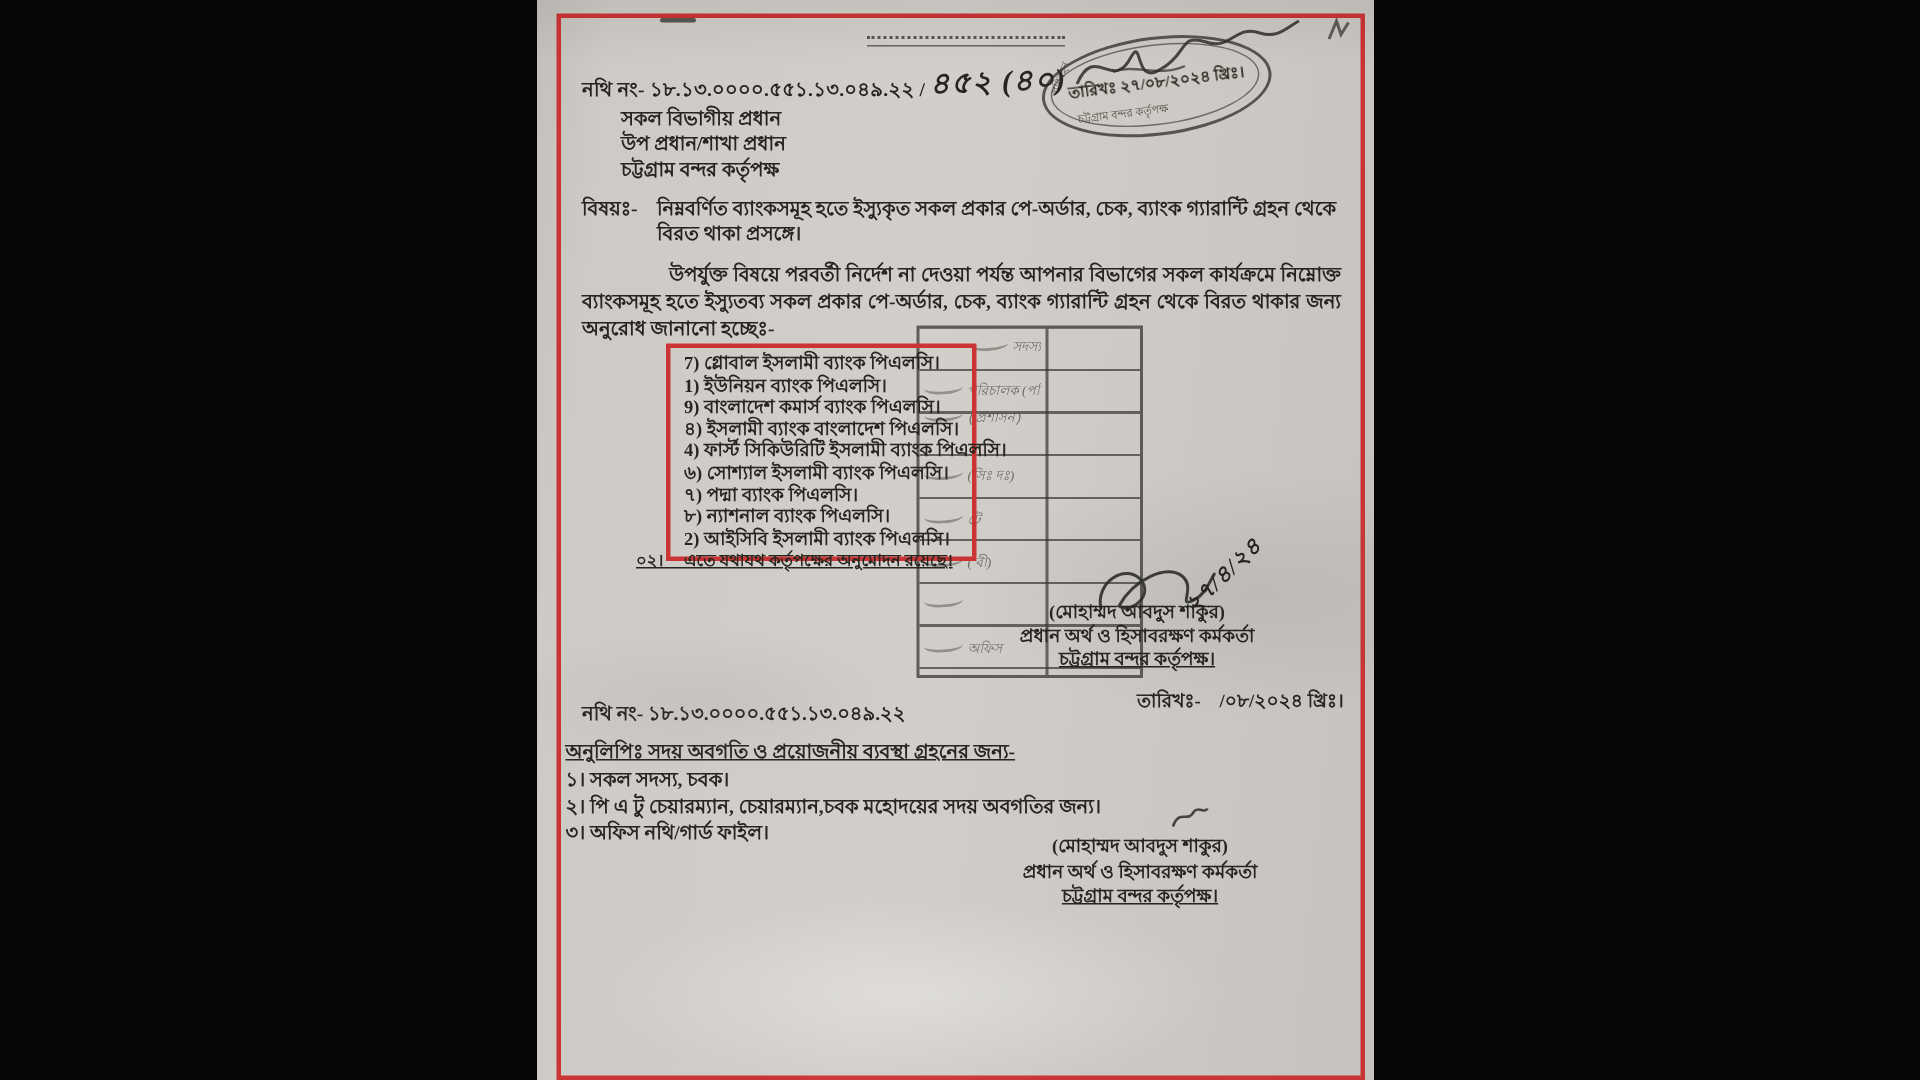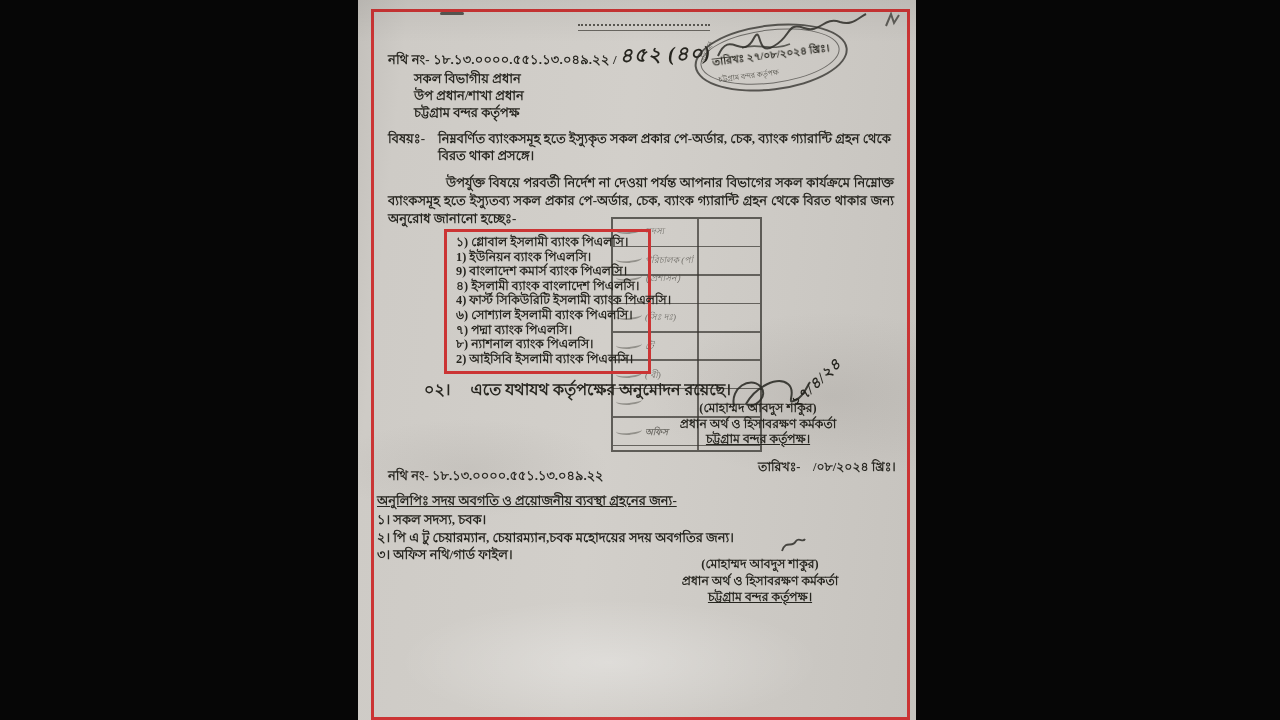--- a/index.html
+++ b/index.html
@@ -53,21 +53,21 @@
   .stamp .oval2{position:absolute;left:10px;top:9px;width:138px;height:52px;border:1px solid rgba(45,44,40,.6);
                border-radius:50%;}
   .stamp .s-rimleft{position:absolute;left:7px;top:18px;font-size:7px;color:#38372f;
                transform:rotate(-62deg);opacity:.8;}
   .stamp .s-date{position:absolute;left:22px;top:27px;width:150px;font-size:10.5px;color:#24231c;
                font-weight:bold;white-space:nowrap;}
   .stamp .s-rim-bottom{position:absolute;left:26px;top:47px;font-size:7.5px;color:#38372f;
                opacity:.85;white-space:nowrap;}
   .sig-svg{z-index:5;}
   
-  .para02{left:424px;top:377px;font-size:16px;white-space:pre;z-index:7;}
+  .para02{left:424px;top:365px;font-size:11px;white-space:pre;z-index:7;text-decoration:underline;}
   
   .hw-date{left:784px;top:371px;font-size:15px;font-weight:bold;font-style:italic;
            transform:rotate(-44deg);z-index:6;letter-spacing:1px;}
   .sigblock-mid{left:627px;top:401px;width:262px;text-align:center;font-size:12.3px;
            line-height:15.5px;z-index:6;}
   .sigblock-bottom{left:633px;top:556px;width:254px;text-align:center;font-size:12.3px;line-height:16.5px;}
   .org-underline{text-decoration:underline;}
   
   .ref-bottom{left:388px;top:466px;font-size:13px;}
   .date-bottom{left:758px;top:458px;font-size:12.5px;white-space:pre;}
@@ -115,33 +115,33 @@
 <div class="abs subject ink soft">
   <div class="subject-label">বিষয়ঃ-</div>
   <div class="subject-text">নিম্নবর্ণিত ব্যাংকসমূহ হতে ইস্যুকৃত সকল প্রকার পে-অর্ডার, চেক, ব্যাংক গ্যারান্টি গ্রহন থেকে বিরত থাকা প্রসঙ্গে।</div>
 </div>
 
 <div class="abs bodypara ink soft">উপর্যুক্ত বিষয়ে পরবর্তী নির্দেশ না দেওয়া পর্যন্ত আপনার বিভাগের সকল কার্যক্রমে নিম্নোক্ত ব্যাংকসমূহ হতে ইস্যুতব্য সকল প্রকার পে-অর্ডার, চেক, ব্যাংক গ্যারান্টি গ্রহন থেকে বিরত থাকার জন্য অনুরোধ জানানো হচ্ছেঃ-</div>
 
 <div class="abs rtable">
   <div class="hlines"></div>
   <div class="vline"></div>
-  <div class="rrow" style="top:5px;"><span class="arc"></span><span>সদস্য</span></div>
+  <div class="rrow" style="top:5px;text-align:right;"><span class="arc"></span><span>সদস্য</span></div>
   <div class="rrow" style="top:34px;"><span class="arc"></span><span>পরিচালক (পরিঃ)</span></div>
   <div class="rrow" style="top:52px;font-family:Liberation Mono, monospace;"><span class="arc"></span><span>(প্রশাসন)</span></div>
   <div class="rrow" style="top:91px;"><span class="arc"></span><span>(সিঃ দঃ)</span></div>
   <div class="rrow" style="top:120px;"><span class="arc"></span><span>টে</span></div>
   <div class="rrow" style="top:149px;"><span class="arc"></span><span>( বী)</span></div>
   <div class="rrow" style="top:177px;"><span class="arc"></span><span></span></div>
-  <div class="rrow" style="top:206px;font-weight:bold;"><span class="arc"></span><span>অফিস</span></div>
+  <div class="rrow" style="top:206px;"><span class="arc"></span><span>অফিস</span></div>
 </div>
 
 <div class="abs bank-frame"></div>
 <div class="abs banklist ink soft">
-  <div>১) গ্লোবাল ইসলামী ব্যাংক পিএলসি।</div>
+  <div>7) গ্লোবাল ইসলামী ব্যাংক পিএলসি।</div>
   <div>1) ইউনিয়ন ব্যাংক পিএলসি।</div>
   <div>9) বাংলাদেশ কমার্স ব্যাংক পিএলসি।</div>
   <div>৪) ইসলামী ব্যাংক বাংলাদেশ পিএলসি।</div>
   <div>4) ফার্স্ট সিকিউরিটি ইসলামী ব্যাংক পিএলসি।</div>
   <div>৬) সোশ্যাল ইসলামী ব্যাংক পিএলসি।</div>
   <div>৭) পদ্মা ব্যাংক পিএলসি।</div>
   <div>৮) ন্যাশনাল ব্যাংক পিএলসি।</div>
   <div>2) আইসিবি ইসলামী ব্যাংক পিএলসি।</div>
 </div>
 

